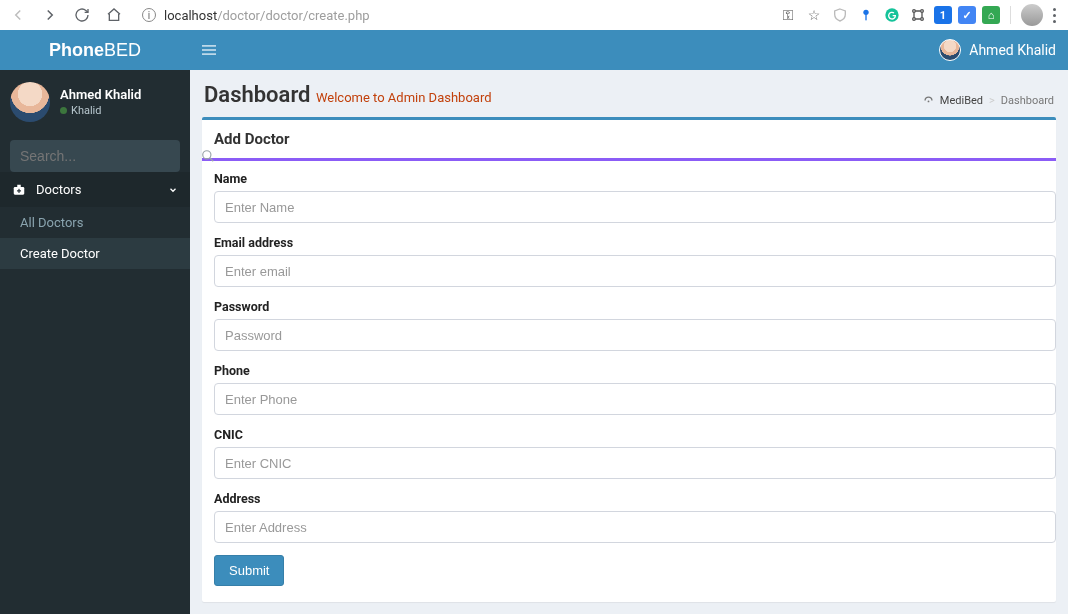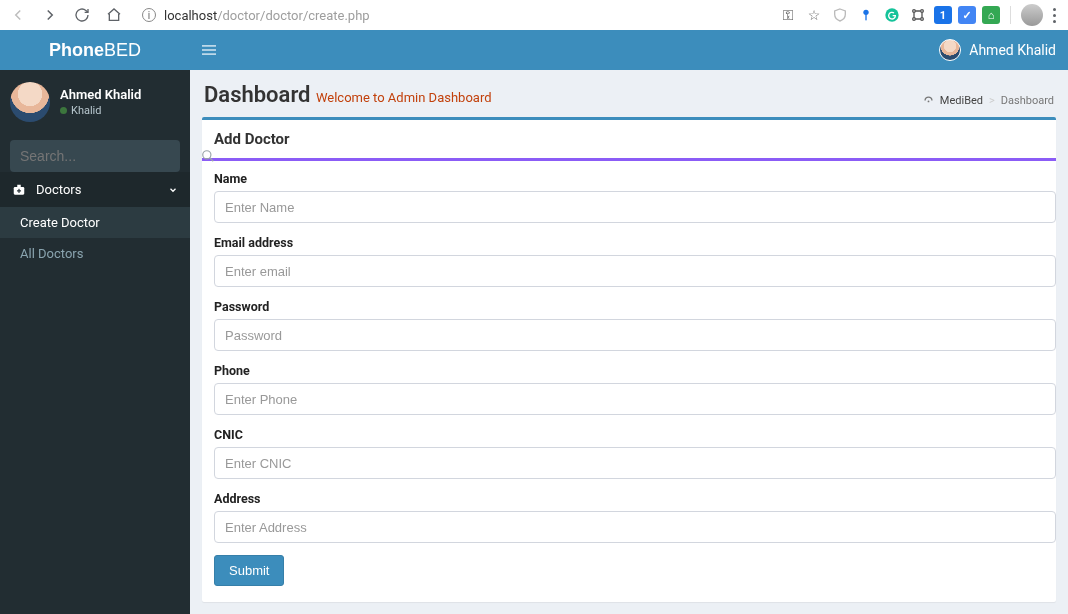--- a/index.html
+++ b/index.html
@@ -195,22 +195,22 @@
           </svg>
       </span>
       <span>Doctors</span>
       <span class="chev">
         <svg width="10" height="10" viewBox="0 0 24 24" fill="none" stroke="currentColor" stroke-width="3">
             <polyline points="6 9 12 15 18 9"></polyline>
           </svg>
       </span>
     </div>
     <div id="sub-items">
+        <div class="sub-item dim">All Doctors</div>
         <div class="sub-item active">Create Doctor</div>
-        <div class="sub-item dim">All Doctors</div>
       </div>
   </aside>
 
   <div class="content-wrap">
     <div class="content-header">
       <h1>
         <span>Dashboard</span>
         <small>Welcome to Admin Dashboard</small>
       </h1>
       <div class="breadcrumb">

